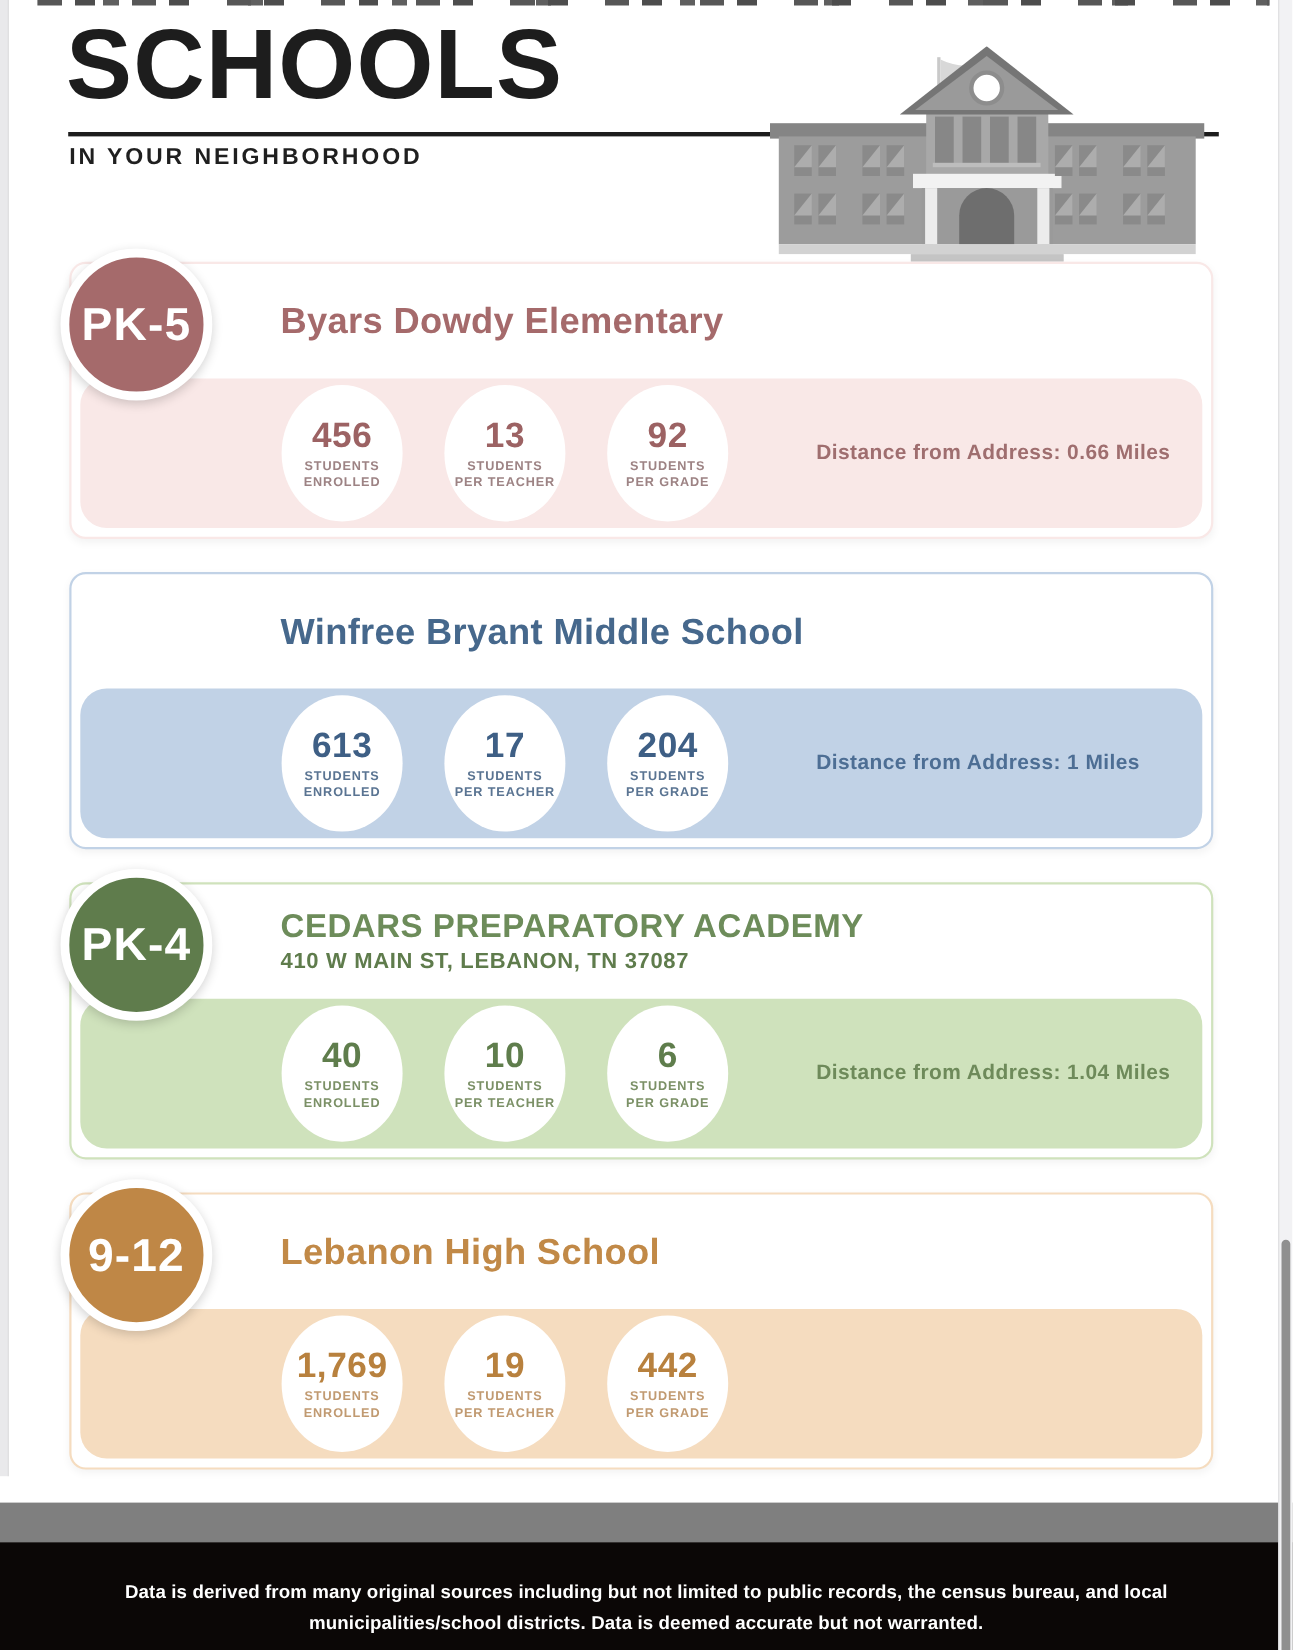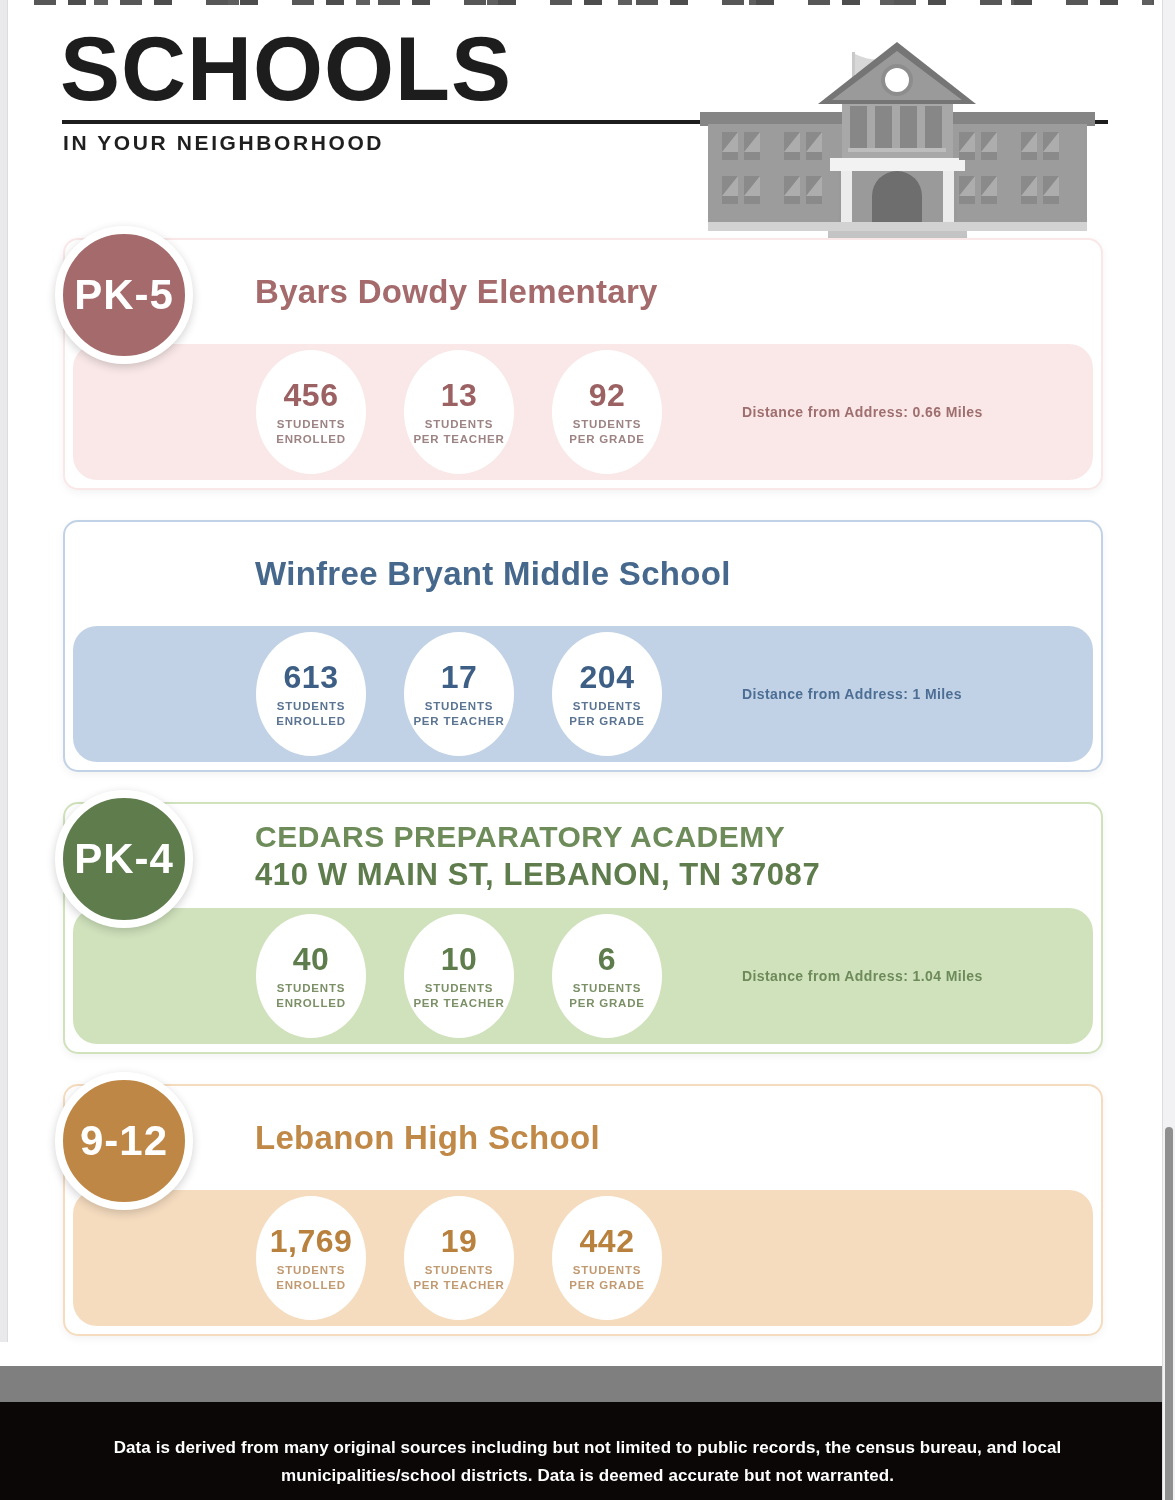--- a/index.html
+++ b/index.html
@@ -28,21 +28,21 @@
     position:absolute; left:34px; top:0; width:1120px; height:5px; z-index:7;
     background:
       repeating-linear-gradient(90deg, #3a3a3a 0 22px, transparent 22px 34px, #2f2f2f 34px 52px, transparent 52px 86px),
       repeating-linear-gradient(90deg, transparent 0 60px, #444 60px 74px, transparent 74px 131px);
     opacity:.85;
   }
 
   
   .header { position:relative; height:238px; }
   .page-title {
-    position:absolute; left:60px; top:18px;
+    position:absolute; left:60px; top:8px;
     font-size:90px; font-weight:bold; letter-spacing:1px; color:#1d1d1d;
   }
   .title-underline {
     position:absolute; left:62px; top:120px; width:1046px; height:4px; background:#1d1d1d;
   }
   .page-subtitle {
     position:absolute; left:63px; top:131px;
     font-size:21px; font-weight:bold; letter-spacing:2.6px; color:#1f1f1f;
   }
   .building { position:absolute; left:700px; top:42px; width:395px; height:196px; }
@@ -68,42 +68,42 @@
     color:#ffffff; font-size:42px; font-weight:bold; letter-spacing:1px;
     z-index:3;
   }
   .title-zone {
     height:104px; display:flex; flex-direction:column; justify-content:center;
     padding-left:190px;
   }
   .school-name { font-size:33px; font-weight:bold; color:var(--title); letter-spacing:0.3px; }
   .school-name.small { font-size:30px; letter-spacing:0.5px; }
   .school-address {
-    font-size:31px; font-weight:600; color:var(--accent);
+    font-size:20px; font-weight:600; color:var(--accent);
     letter-spacing:0.6px; margin-top:3px;
   }
   .band {
     height:136px; margin:0 8px; border-radius:24px;
     background:var(--band);
     display:flex; align-items:center;
     padding-left:183px;
   }
   .stat-oval {
     width:110px; height:124px; border-radius:50%;
     background:#ffffff; flex:0 0 auto;
     display:flex; flex-direction:column; align-items:center; justify-content:center;
     text-align:center; margin-right:38px;
   }
   .stat-value { font-size:32px; font-weight:bold; color:var(--number); letter-spacing:0.5px; }
   .stat-label {
     margin-top:3px; font-size:11.5px; font-weight:600; letter-spacing:0.8px;
     color:var(--muted); line-height:1.3;
   }
   .distance {
-    margin-left:42px; font-size:14px; font-weight:600;
+    margin-left:42px; font-size:19px; font-weight:600;
     color:var(--distance); letter-spacing:0.4px;
   }
 
   
   .gray-bar { height:36px; margin-top:6px; background:#7f7f7f; position:relative; z-index:4; }
   .black-footer {
     height:119px; background:#0b0706; color:#ffffff;
     display:flex; align-items:center; justify-content:center; text-align:center;
     position:relative; z-index:4;
   }

